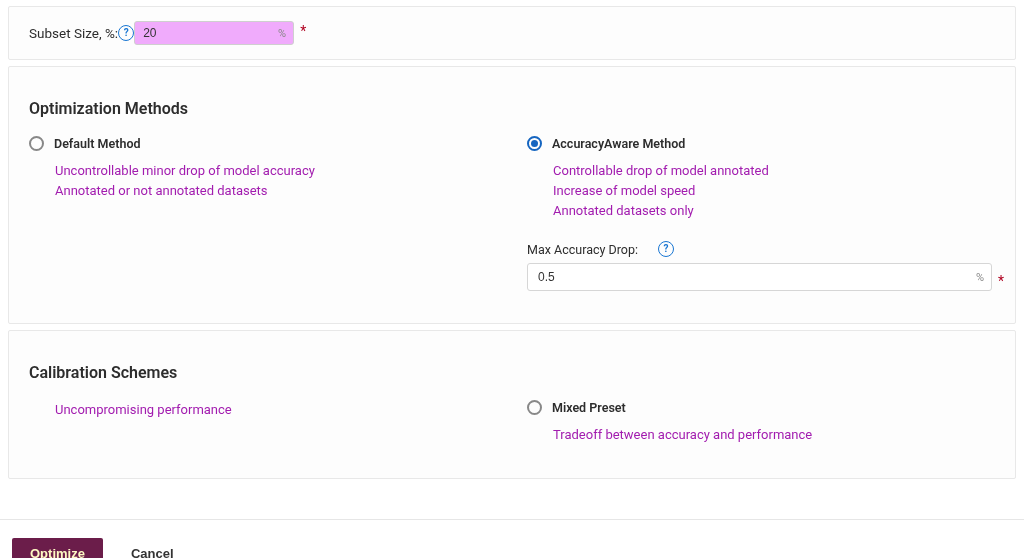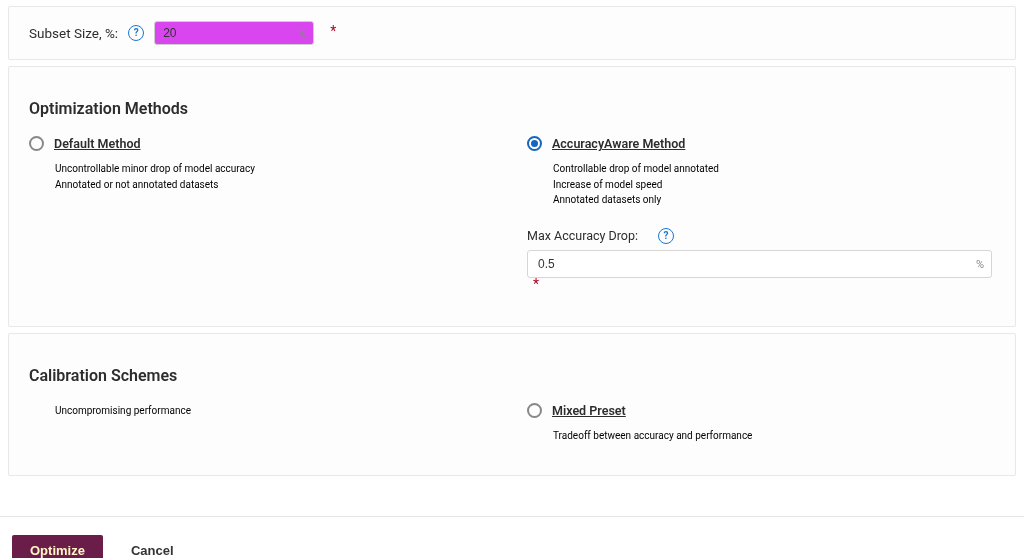--- a/index.html
+++ b/index.html
@@ -20,21 +20,21 @@
     .panel-small { padding: 14px 20px; }
     .section-title {
       font-size: 16px;
       font-weight: 600;
       color: #2d2d2d;
       margin-bottom: 18px;
     }
     .row {
       display: flex;
       align-items: center;
-      gap: 10px;
+      gap: 0;
     }
     .field-label {
       font-size: 13.5px;
       color: #2d2d2d;
       font-weight: 400;
     }
     .help-icon {
       display: inline-flex;
       align-items: center;
       justify-content: center;
@@ -53,21 +53,21 @@
       display: inline-block;
     }
     .input-pct {
       width: 160px;
       height: 24px;
       border: 1px solid #cfcfcf;
       border-radius: 3px;
       padding: 0 22px 0 8px;
       font-size: 12px;
       color: #333;
-      background: #d946ef;
+      background: #f0abfc;
     }
     .input-pct-wide {
       width: 465px;
       height: 28px;
       border: 1px solid #d6d6d6;
       border-radius: 3px;
       padding: 0 24px 0 10px;
       font-size: 12px;
       color: #333;
       background: #fff;
@@ -119,26 +119,25 @@
     .radio-inner {
       width: 7px;
       height: 7px;
       border-radius: 50%;
       background: #1565c0;
     }
     .radio-label {
       font-size: 12.5px;
       font-weight: 600;
       color: #2d2d2d;
-      text-decoration: underline;
     }
     .desc-list {
       padding-left: 26px;
-      color: #000000;
-      font-size: 10px;
+      color: #a21caf;
+      font-size: 13px;
       line-height: 1.55;
     }
     .sub-field {
       padding-left: 0;
       margin-top: 20px;
     }
     .sub-field-label-row {
       display: flex;
       align-items: center;
       gap: 20px;
@@ -169,23 +168,22 @@
     .btn-link {
       background: none;
       border: none;
       color: #333;
       font-size: 13px;
       font-weight: 600;
       cursor: pointer;
     }
     .input-row-wide {
       display: flex;
-      align-items: flex-start;
+      align-items: flex-end;
       gap: 0;
-      flex-direction: column;
     }
   </style>
 </head>
 <body>
 
 <div class="panel panel-small">
   <div class="row">
     <span class="field-label">Subset Size, %:</span>
     <span class="help-icon">?</span>
     <span class="pct-wrap">

